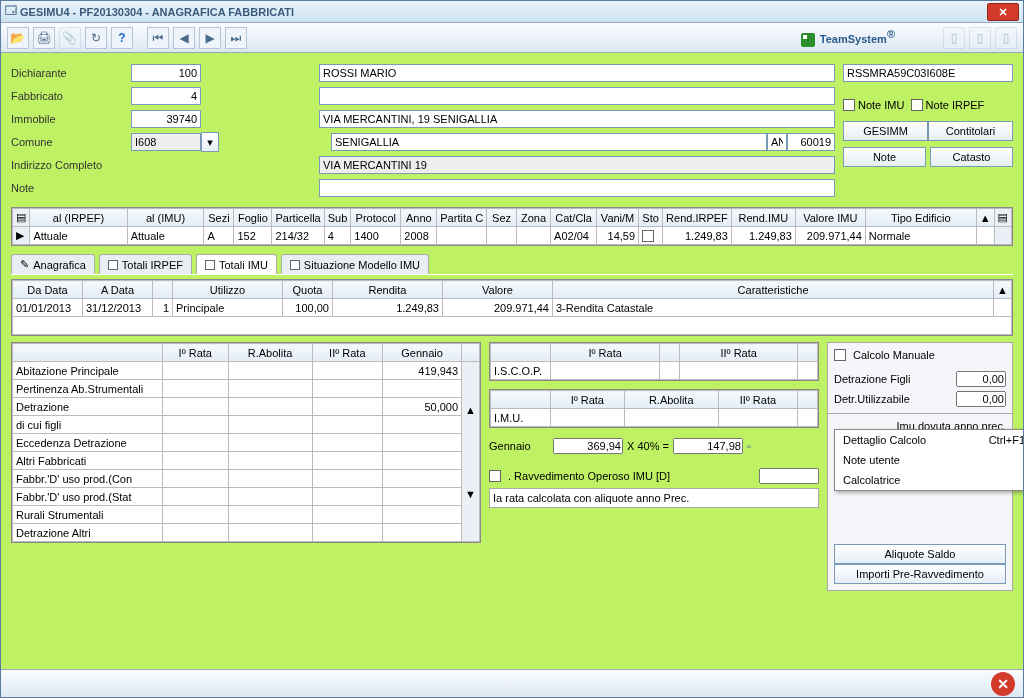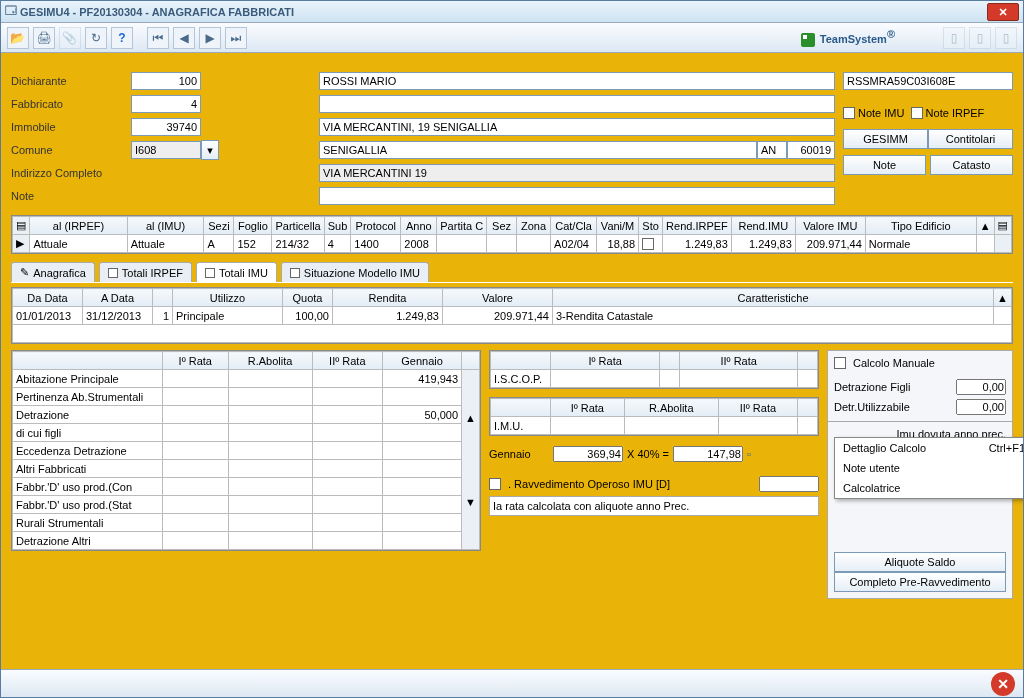--- a/index.html
+++ b/index.html
@@ -4,21 +4,21 @@
 <style>
 * { box-sizing: border-box; margin: 0; padding: 0; font-family: Tahoma, Arial, sans-serif; font-size: 11px; }
 body { background: #b8d4e8; width: 1024px; height: 698px; overflow: hidden; }
 .window { width: 1024px; height: 698px; background: #f4f4f4; border: 1px solid #5a7ca0; }
 .titlebar { height: 22px; background: linear-gradient(180deg,#eaf4fc,#cde3f3); display:flex; align-items:center; padding:0 4px; border-bottom:1px solid #9ab; color:#3a5a7a; font-weight:bold; }
 .titlebar .spacer { flex:1; }
 .titlebar .btn { width:32px; height:18px; background:#d43a2a; color:#fff; text-align:center; line-height:16px; border:1px solid #8a2a1a; border-radius:2px; margin-left:2px; }
 .toolbar { height:30px; background:linear-gradient(180deg,#fafcff,#dde8f3); border-bottom:1px solid #9ab; display:flex; align-items:center; padding:0 6px; gap:4px; }
 .toolbar .tbtn { width:22px; height:22px; border:1px solid #b3c5d6; background:#eef4fa; display:flex; align-items:center; justify-content:center; color:#4a6a8a; font-size:12px; }
 .toolbar .sep { width:6px; }
-.content { padding:18px 10px 6px 10px; background:#eab308; height:calc(100% - 52px - 28px); overflow:hidden; }
+.content { padding:10px 10px 6px 10px; background:#bef264; height:calc(100% - 52px - 28px); overflow:hidden; }
 .form-row { display:flex; align-items:center; margin-bottom:3px; height:20px; }
 .form-row .lbl { width:120px; color:#333; }
 .form-row input, .ro { border:1px solid #7a9ab8; background:#fff; height:18px; padding:0 3px; }
 .btn { border:1px solid #7a9ab8; background:linear-gradient(180deg,#fff,#e5eef6); height:20px; padding:0 8px; cursor:pointer; }
 .right-col { display:flex; flex-direction:column; gap:3px; }
 .chk { width:12px; height:12px; border:1px solid #666; display:inline-block; background:#fff; vertical-align:middle; margin-right:3px; }
 
 .grid { border:1px solid #888; background:#fff; margin-top:6px; }
 .grid table { border-collapse:collapse; width:100%; }
 .grid th, .grid td { border:1px solid #bbb; padding:1px 3px; height:18px; font-weight:normal; background:#fff; overflow:hidden; white-space:nowrap; }
@@ -114,22 +114,22 @@
         <div class="form-row">
             <input style="width: 100%;" value="ROSSI MARIO">
           </div>
         <div class="form-row">
             <input style="width: 100%;">
           </div>
         <div class="form-row">
             <input style="width: 100%;" value="VIA MERCANTINI, 19 SENIGALLIA">
           </div>
         <div class="form-row">
-            <input style="flex: 1 1 0%;" value="SENIGALLIA">
-            <input style="width: 30px;" value="AN">
+            <input style="flex: 1 1 0%; margin-left: 12px;" value="SENIGALLIA">
+            <input style="width: 20px;" value="AN">
             <input style="width: 48px;" class="num" value="60019">
           </div>
         <div class="form-row">
             <input style="width: 100%; background: rgb(238, 238, 238);" readonly="" value="VIA MERCANTINI 19">
           </div>
         <div class="form-row">
             <input style="width: 100%;">
           </div>
       </div>
       <div style="flex:0 0 170px" class="right-col">
@@ -182,21 +182,21 @@
               <td>A</td>
               <td>152</td>
               <td>214/32</td>
               <td>4</td>
               <td>1400</td>
               <td>2008</td>
               <td></td>
               <td></td>
               <td></td>
               <td>A02/04</td>
-              <td class="num">18,88</td>
+              <td class="num">14,59</td>
               <td><span class="chk"></span></td>
               <td class="num">1.249,83</td>
               <td class="num">1.249,83</td>
               <td class="num">209.971,44</td>
               <td>Normale</td>
               <td></td>
               <td class="rowhead"></td>
         </tr>
       </tbody>
         </table>
@@ -433,21 +433,21 @@
             </div>
           <div class="ci">
               <span>Note utente</span>
             </div>
           <div class="ci">
               <span>Calcolatrice</span>
             </div>
         </div>
         <div style="height:70px"></div>
         <button class="btn" style="width:100%;margin-bottom:0">Aliquote Saldo</button>
-        <button class="btn" style="width:100%">Completo Pre-Ravvedimento</button>
+        <button class="btn" style="width:100%">Importi Pre-Ravvedimento</button>
       </div>
     </div>
   </div>
 
   <div class="footer">
     <div class="err">✕</div>
   </div>
 </div>
 
 </body></html>

